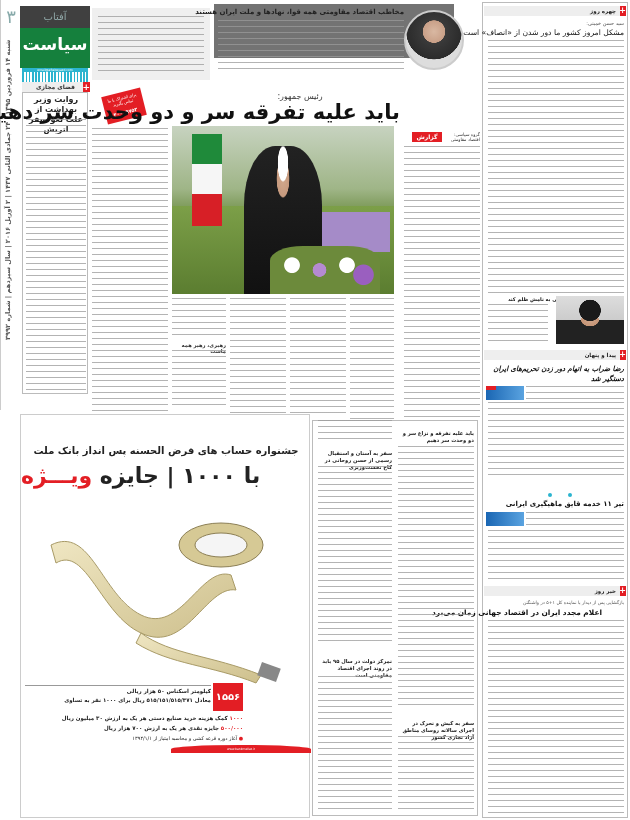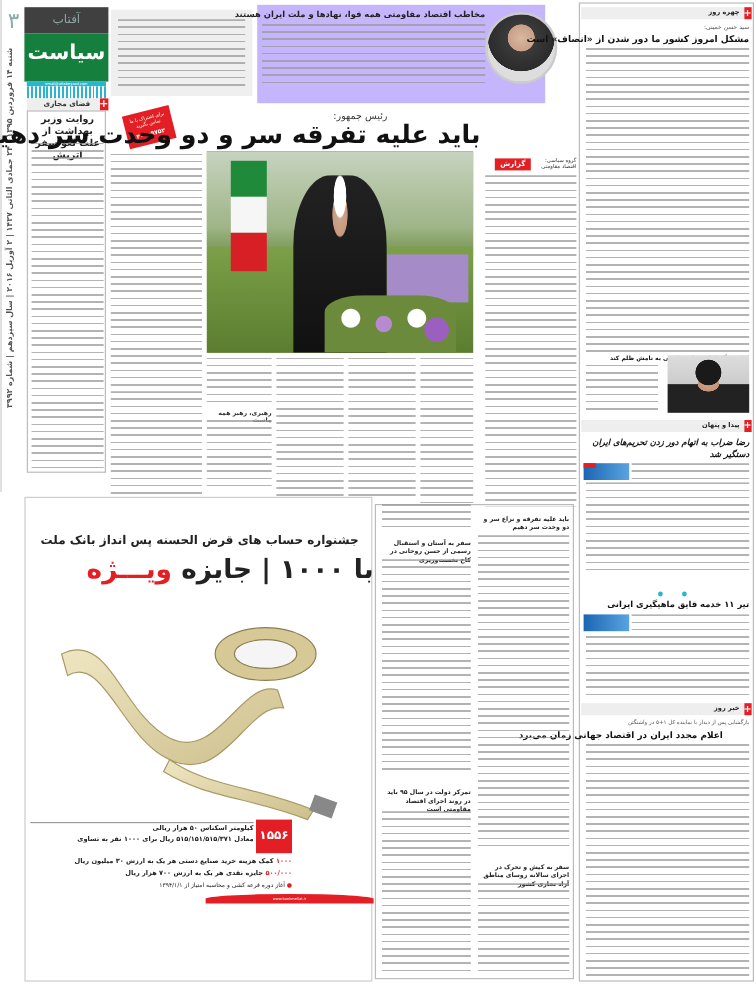--- a/index.html
+++ b/index.html
@@ -22,21 +22,21 @@
   #virtual-header{left:22px;top:82px;width:66px;height:10px;background:#eee;}
   #virtual-label{left:14px;top:0;font-size:6px;line-height:10px;color:#333;font-weight:bold;}
   #virtual-plus{right:-2px;top:0;width:7px;height:10px;background:#e31e24;color:#fff;font-size:9px;line-height:10px;text-align:center;font-weight:bold;}
   #left-box{left:22px;top:92px;width:66px;height:302px;border:1px solid #bbb;}
   #left-headline{left:2px;top:2px;width:62px;font-size:8px;line-height:10px;font-weight:bold;text-align:center;color:#222;}
   #left-body{left:3px;top:26px;width:60px;height:272px;}
   
   #editorial{left:92px;top:8px;width:118px;height:72px;background:#efefef;}
   #editorial-body{left:6px;top:8px;width:106px;height:56px;}
   
-  #top-center{left:214px;top:4px;width:240px;height:82px;background:#c4b5fd;}
+  #top-center{left:214px;top:4px;width:240px;height:54px;background:#737373;}
   #top-center-headline{left:4px;top:4px;width:186px;font-size:7px;font-weight:bold;color:#222;text-align:right;white-space:nowrap;}
   #top-center-body{left:4px;top:16px;width:186px;height:54px;}
   #top-portrait{left:404px;top:10px;width:60px;height:60px;border-radius:50%;background:radial-gradient(circle at 50% 35%,#d9b8a2 0,#c9a088 24%,#3a3a3a 25%,#2b2b2b 60%,#ddd 61%);border:2px solid #ccc;}
   
   #stamp{left:104px;top:92px;width:40px;height:28px;background:#e31e24;transform:rotate(-14deg);color:#fff;font-size:4px;text-align:center;padding-top:3px;}
   #stamp-num{left:0;top:17px;width:40px;font-size:5px;color:#fff;font-weight:bold;text-align:center;}
   
   #kicker{left:240px;top:92px;width:120px;font-size:8px;color:#333;text-align:center;}
   #main-headline{left:150px;top:100px;width:250px;font-size:21px;font-weight:bold;color:#111;text-align:center;white-space:nowrap;}
   
@@ -62,21 +62,21 @@
   #col-a2{left:92px;top:326px;width:76px;height:90px;}
   #report-tag{left:412px;top:132px;width:30px;height:10px;background:#e31e24;color:#fff;font-size:6px;text-align:center;line-height:10px;font-weight:bold;}
   #report-byline{left:444px;top:132px;width:36px;font-size:4.5px;color:#333;text-align:right;line-height:5px;}
   #report-body{left:404px;top:146px;width:76px;height:276px;}
   
   #right-wrap{left:482px;top:2px;width:146px;height:816px;border:1px solid #bbb;}
   .rhead{position:absolute;left:484px;width:142px;height:10px;background:#eee;}
   .rhead-label{position:absolute;right:10px;top:0;font-size:5.5px;line-height:10px;font-weight:bold;color:#222;}
   .rhead-plus{position:absolute;right:0;top:0;width:6px;height:10px;background:#e31e24;color:#fff;font-size:8px;line-height:10px;text-align:center;font-weight:bold;}
   #r1-kicker{left:486px;top:20px;width:138px;font-size:5px;color:#555;text-align:right;}
-  #r1-title{left:486px;top:28px;width:138px;font-size:7.6px;font-weight:bold;color:#111;text-align:center;white-space:nowrap;}
+  #r1-title{left:486px;top:28px;width:138px;font-size:7.6px;font-weight:normal;color:#111;text-align:center;white-space:nowrap;}
   #r1-body{left:488px;top:40px;width:136px;height:256px;}
   #r1-sub{left:488px;top:296px;width:136px;font-size:5px;font-weight:bold;color:#111;text-align:right;}
   #r1-body2{left:488px;top:304px;width:60px;height:40px;}
   #r1-photo{left:556px;top:296px;width:68px;height:48px;background:radial-gradient(ellipse at 50% 30%,#1a1a1a 0,#1a1a1a 22%,transparent 23%),radial-gradient(ellipse at 50% 50%,#d0a58a 0,#c49476 18%,transparent 19%),linear-gradient(#ddd,#ccc 50%,#222 51%);}
   #r2-title{left:486px;top:364px;width:138px;font-size:7px;font-weight:bold;color:#111;text-align:right;line-height:10px;font-style:italic;}
   #r2-thumb{left:486px;top:386px;width:38px;height:14px;background:linear-gradient(90deg,#1a66b3,#5aa3e0);}
   #r2-thumb-tag{left:0;top:0;width:10px;height:4px;background:#e31e24;}
   #r2-body{left:526px;top:386px;width:98px;height:14px;}
   #r2-body2{left:488px;top:402px;width:136px;height:76px;}
   #dots{left:540px;top:492px;width:40px;height:6px;}
@@ -95,21 +95,21 @@
   #m2-body{left:318px;top:466px;width:74px;height:178px;}
   #m3-title{left:318px;top:658px;width:74px;font-size:5.2px;font-weight:bold;color:#222;text-align:right;line-height:7px;}
   #m3-body{left:318px;top:676px;width:74px;height:136px;}
   #m4-title{left:398px;top:430px;width:76px;font-size:5.2px;font-weight:bold;color:#222;text-align:right;line-height:7px;}
   #m4-body{left:398px;top:446px;width:76px;height:262px;}
   #m5-title{left:398px;top:720px;width:76px;font-size:5.2px;font-weight:bold;color:#222;text-align:right;line-height:7px;}
   #m5-body{left:398px;top:736px;width:76px;height:76px;}
   
   #ad{left:20px;top:414px;width:290px;height:404px;border:1px solid #ccc;background:#fff;}
   #ad-line1{left:0;top:30px;width:290px;font-size:10px;font-weight:bold;color:#222;text-align:center;white-space:nowrap;}
-  #ad-line2{left:0;top:48px;width:290px;font-size:22px;font-weight:bold;color:#222;text-align:right;white-space:nowrap;}
+  #ad-line2{left:0;top:48px;width:290px;font-size:22px;font-weight:bold;color:#222;text-align:left;white-space:nowrap;}
   #ad-line2 .red{color:#e31e24;}
   #tape{left:10px;top:90px;width:270px;height:180px;}
   #ad-code{left:192px;top:268px;width:30px;height:28px;background:#e31e24;color:#fff;font-size:10px;font-weight:bold;text-align:center;line-height:28px;}
   #ad-code-text1{left:4px;top:270px;width:186px;font-size:5.5px;color:#222;font-weight:bold;text-align:right;white-space:nowrap;border-top:1px solid #999;padding-top:2px;}
   #ad-code-text2{left:4px;top:282px;width:186px;font-size:5.5px;color:#222;font-weight:bold;text-align:right;white-space:nowrap;}
   #ad-b1{left:4px;top:300px;width:218px;font-size:5.5px;color:#222;font-weight:bold;text-align:right;white-space:nowrap;}
   #ad-b2{left:4px;top:310px;width:218px;font-size:5.5px;color:#222;font-weight:bold;text-align:right;white-space:nowrap;}
   #ad-b3{left:4px;top:320px;width:218px;font-size:5px;color:#222;text-align:right;white-space:nowrap;}
   .num-red{color:#e31e24;}
   #bank-logo{left:232px;top:276px;width:56px;height:58px;}

